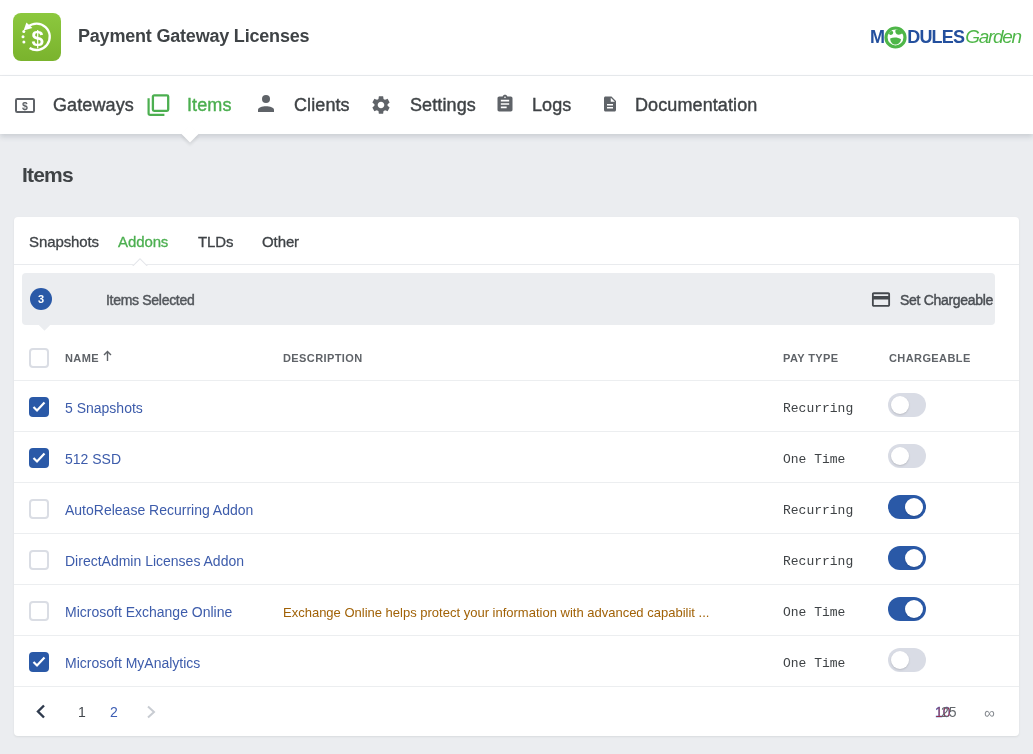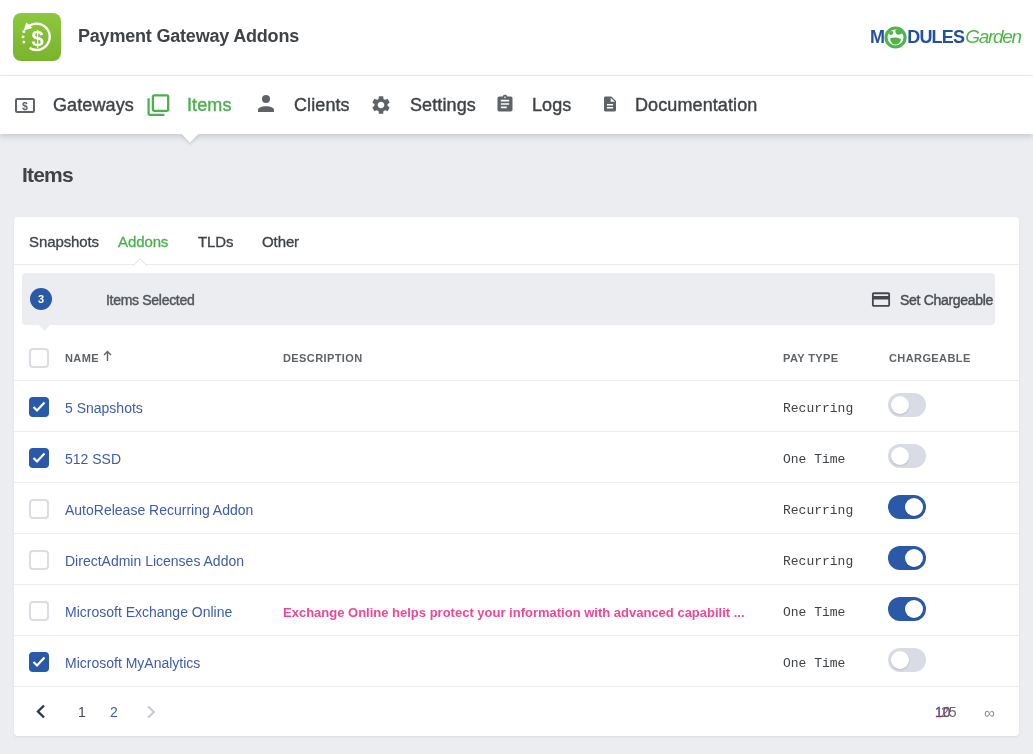--- a/index.html
+++ b/index.html
@@ -42,21 +42,21 @@
 #setbtn span { font-size:14px; font-weight:normal; -webkit-text-stroke:0.45px #4b4f54; color:#4b4f54; margin-left:8px; letter-spacing:-0.3px; }
 
 
 .th { position:absolute; font-size:11px; font-weight:bold; color:#5f6368; letter-spacing:0.4px; }
 .divider { position:absolute; left:0; width:1005px; height:1px; background:#eceef0; }
 .row { position:absolute; left:0; width:875px; height:51px; }
 .cbx { position:absolute; left:15px; top:17px; width:20px; height:20px; border-radius:4px; border:2px solid #dadde4; background:#fff; }
 .cbx.on { border:none; background:#2a59a7; }
 .cbx.on svg { position:absolute; top:4px; left:3px; }
 .name { position:absolute; left:51px; top:20px; font-size:14px; color:#3d5cab; }
-.desc { position:absolute; left:269px; top:21px; font-size:13px; color:#ec4899;font-weight:bold; }
+.desc { position:absolute; left:269px; top:21px; font-size:13px; color:#a16207; }
 .ptype { position:absolute; left:769px; top:21px; font-size:13px; color:#3f4346;font-family:Liberation Mono, monospace; }
 .toggle { position:absolute; left:874px; top:13px; width:38px; height:24px; border-radius:12px; background:#d9dce5; }
 .toggle .knob { position:absolute; top:3px; left:3px; width:18px; height:18px; border-radius:50%; background:#fff; box-shadow:0 1px 2px rgba(0,0,0,0.15); }
 .toggle.on { background:#2a59a7; }
 .toggle.on .knob { left:17px; }
 
 
 #pager { position:absolute; top:469px; left:0; width:1005px; height:50px; }
 .pnum { position:absolute; top:18px; font-size:14px; }
 </style>
@@ -73,21 +73,21 @@
       </linearGradient>
         </defs>
       <rect width="48" height="48" rx="8" fill="url(#g1)"></rect>
       <path d="M 14.8 13.9 A 13.2 13.2 0 1 1 16.6 35.0" fill="none" stroke="#fff" stroke-width="2.3"></path>
       <circle cx="10.8" cy="18.4" r="1.5" fill="#fff"></circle>
       <circle cx="10.0" cy="23.7" r="1.5" fill="#fff"></circle>
       <circle cx="10.9" cy="29.0" r="1.5" fill="#fff"></circle>
       <path d="M10.6 17.4 L13.4 9.4 L19.4 15.0 Z" fill="#fff"></path>
       <text x="24.5" y="33" font-size="22" font-weight="bold" fill="#fff" text-anchor="middle" font-family="Liberation Sans">$</text>
     </svg>
-    <div id="title">Payment Gateway Addons</div>
+    <div id="title">Payment Gateway Licenses</div>
     <div id="logo">
       <span>M</span>
       <svg width="23" height="23" viewBox="0 0 23 23">
         <circle cx="11.5" cy="11.5" r="9.5" fill="#fff" stroke="#4eb648" stroke-width="3.2"></circle>
         <path d="M5.0 7.8 C5.2 5.8 7.2 4.6 8.6 5.2 C9.6 5.8 9.4 7.6 8.2 8.4 C7.0 9.2 5.4 9.0 5.0 7.8 Z" fill="#4eb648"></path>
         <path d="M11.6 4.0 C14.4 3.2 17.4 4.8 18.4 7.0 C17.0 8.6 14.4 9.2 12.8 8.2 C11.4 7.2 11.0 5.2 11.6 4.0 Z" fill="#4eb648"></path>
         <path d="M6.2 12.4 C9.6 10.8 14.2 11.2 17.0 13.2 C16.8 16.4 14.0 18.8 11.0 18.6 C8.2 18.4 6.0 15.2 6.2 12.4 Z" fill="#4eb648"></path>
       </svg>
       <span>DULES</span>
         <span class="garden">Garden</span>

